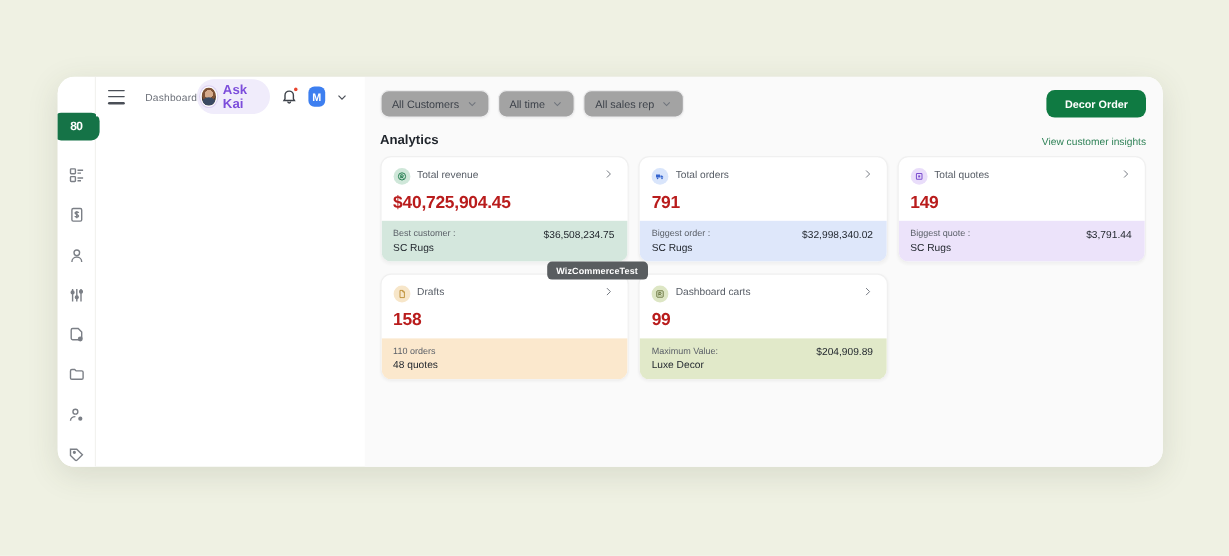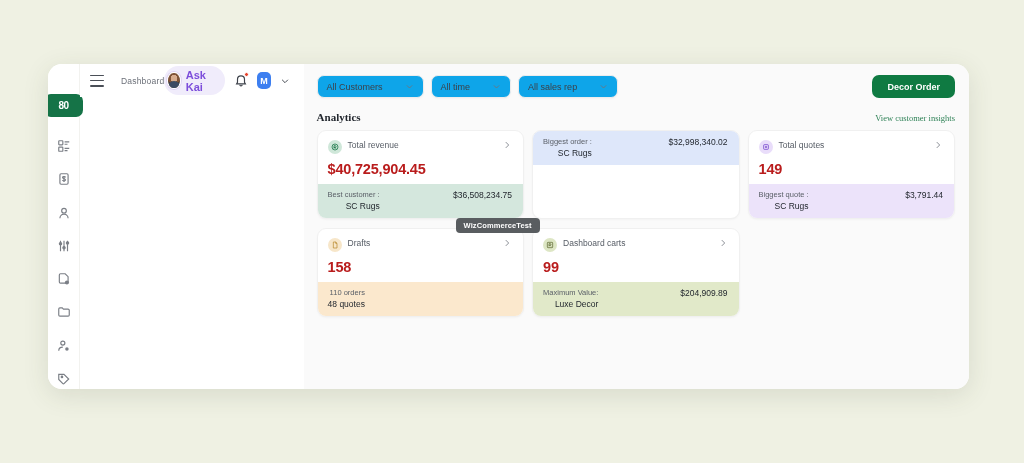--- a/index.html
+++ b/index.html
@@ -121,26 +121,26 @@
   .content {
     flex: 1;
     background: #fafafa;
     padding: 11px 14px 0 13px;
     position: relative;
     overflow: hidden;
   }
 
   .filter-row { display: flex; align-items: center; gap: 7px; }
   .filter-pill {
-    background: #0ea5e9;
+    background: #a3a3a3;
     border: 1px solid #ececed;
     border-radius: 7px;
     height: 23px;
     padding: 0 9px;
-    display: flex; align-items: center; gap: 22px;
+    display: flex; align-items: center; gap: 6px;
     font-size: 9px; color: #3c4149;
     box-shadow: 0 1px 2px rgba(0,0,0,0.035);
   }
   .filter-pill .chev { width: 9px; height: 9px; color: #6f747c; }
   .filter-pill .chev svg { width: 9px; height: 9px; display: block; }
 
   .create-order-btn {
     margin-left: auto;
     background: #0f7a42;
     color: #ffffff;
@@ -149,21 +149,21 @@
     height: 23px;
     padding: 0 15px;
     font-size: 9px;
     font-family: "Liberation Sans", sans-serif;
     font-weight: bold;
     cursor: pointer;
   }
 
   .section-head {
     display: flex; align-items: flex-end;
-    margin-top: 13px; margin-bottom: 7px; font-family: Liberation Serif, serif;
+    margin-top: 13px; margin-bottom: 7px;
   }
   .section-title { font-size: 11px; font-weight: bold; color: #1f242b; }
   .insights-link {
     margin-left: auto; font-size: 8.5px; color: #2f8257; text-decoration: none;
   }
 
   
   .cards {
     display: grid;
     grid-template-columns: repeat(3, 1fr);
@@ -188,21 +188,21 @@
   .card-label { font-size: 8.5px; color: #565c65; }
   .card-arrow { margin-left: auto; width: 10px; height: 10px; color: #767b83; }
   .card-arrow svg { width: 10px; height: 10px; display: block; }
   .card-value {
     margin-top: 7px;
     font-size: 14.5px; font-weight: bold; color: #b91c1c;
     letter-spacing: -0.2px;
   }
   .card-foot {
     padding: 6px 11px 7px 10px;
-    display: flex; align-items: flex-start; text-align: right;
+    display: flex; align-items: flex-start;
   }
   .foot-left { display: flex; flex-direction: column; gap: 2px; }
   .foot-line1 { font-size: 7.5px; color: #5b6068; }
   .foot-line2 { font-size: 8.5px; color: #23282f; }
   .foot-right { margin-left: auto; font-size: 8.5px; color: #23282f; }
 
   
   .foot-green  { background: #d4e7dd; }
   .foot-blue   { background: #dee7fa; }
   .foot-purple { background: #ece3fa; }
@@ -431,20 +431,39 @@
             <div class="card-foot foot-green">
               <div class="foot-left">
                 <span class="foot-line1">Best customer :</span>
                 <span class="foot-line2">SC Rugs</span>
               </div>
               <div class="foot-right">$36,508,234.75</div>
             </div>
           </div>
 
           <div class="card">
+            <div class="card-top">
+              <div class="card-head">
+                <span class="card-badge badge-blue">
+                  <svg viewBox="0 0 24 24" fill="currentColor">
+                    <path d="M2 7h10v8H2z"></path>
+                      <path d="M13 10h4l3 3v2h-7z"></path>
+                    <circle cx="6" cy="17" r="2"></circle>
+                      <circle cx="17" cy="17" r="2"></circle>
+                  </svg>
+                </span>
+                <span class="card-label">Total orders</span>
+                <span class="card-arrow">
+                  <svg viewBox="0 0 24 24" fill="none" stroke="currentColor" stroke-width="2">
+                      <polyline points="9 5 16 12 9 19"></polyline>
+                    </svg>
+                </span>
+              </div>
+              <div class="card-value">791</div>
+            </div>
             <div class="card-foot foot-blue">
               <div class="foot-left">
                 <span class="foot-line1">Biggest order :</span>
                 <span class="foot-line2">SC Rugs</span>
               </div>
               <div class="foot-right">$32,998,340.02</div>
             </div>
           </div>
 
           <div class="card">

